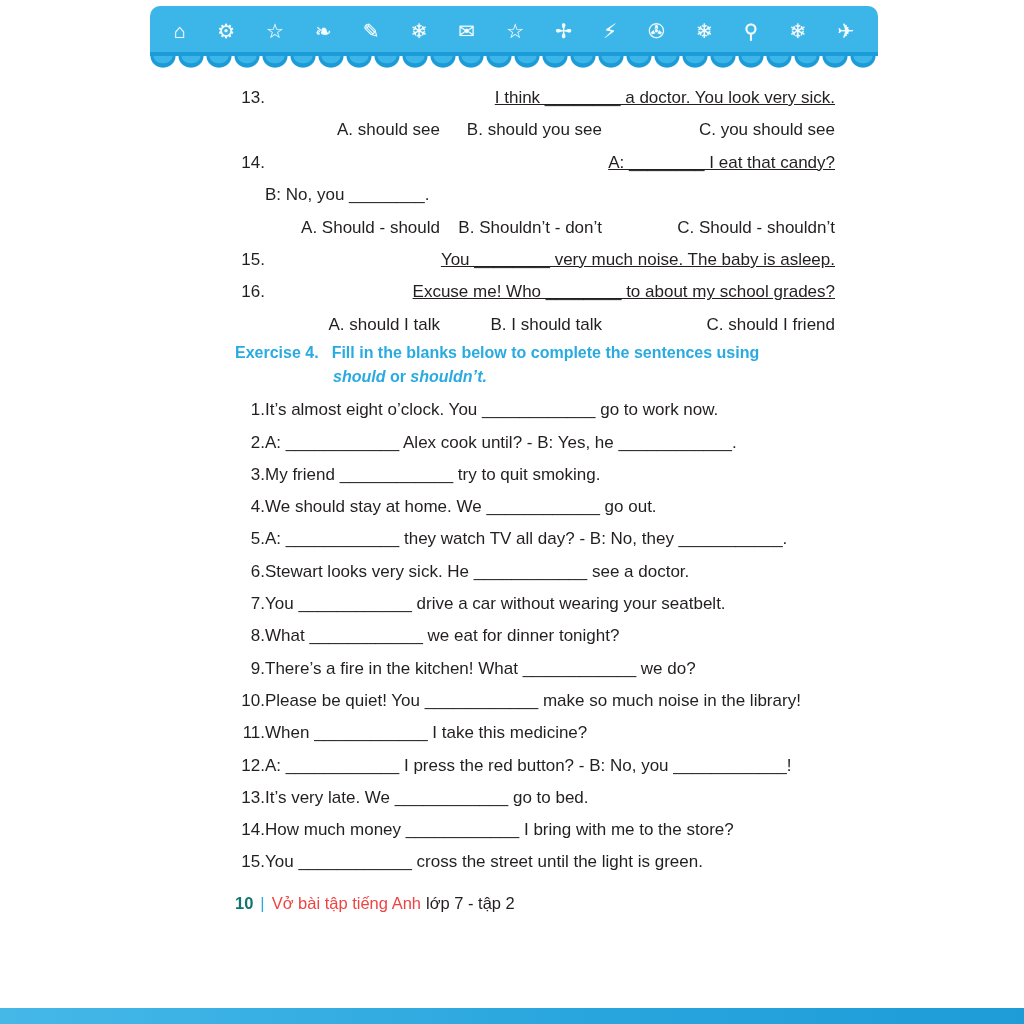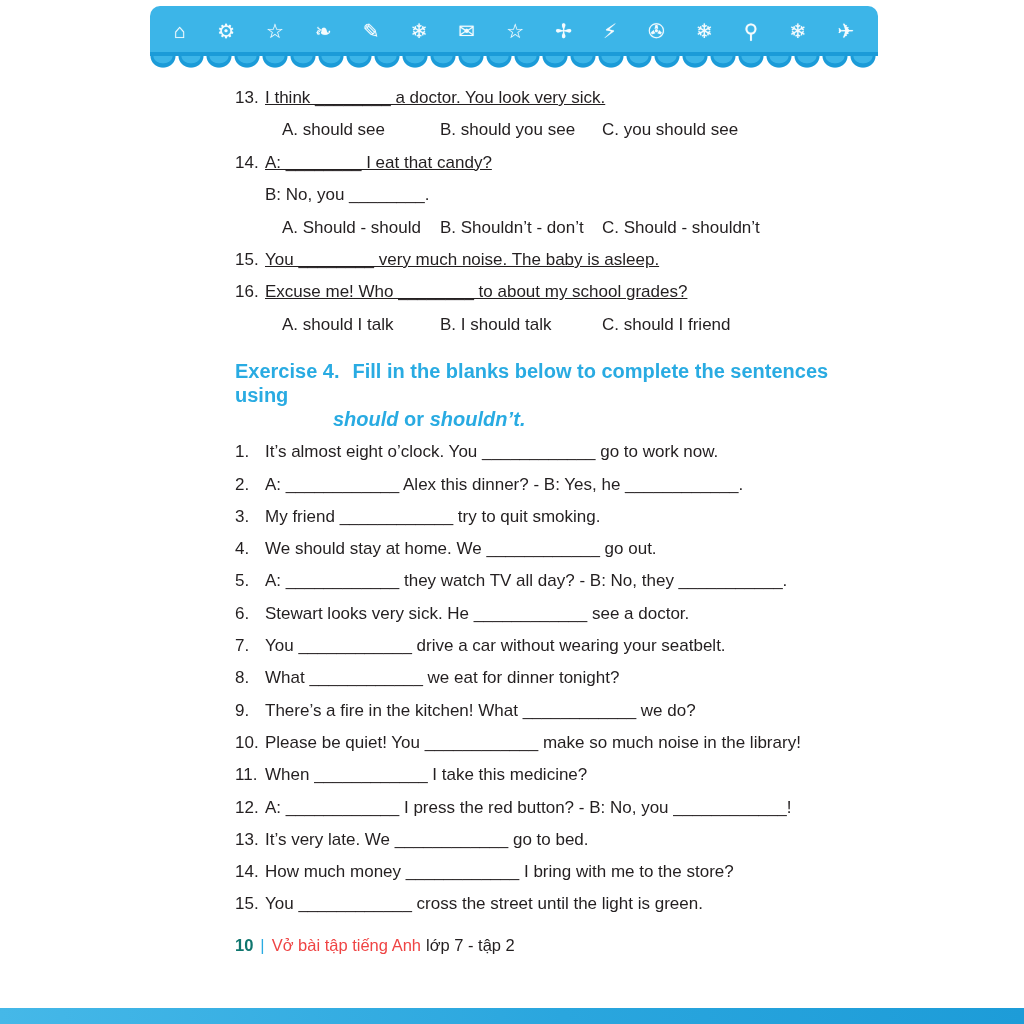--- a/index.html
+++ b/index.html
@@ -30,31 +30,31 @@
   
   .bottom-bar{
     position:absolute;left:0;bottom:0;width:1024px;height:16px;
     background:linear-gradient(90deg,#45b8e8 0%,#2aa6de 55%,#1d9cd8 100%);
   }
   
   .content{
     position:absolute;left:235px;top:82px;width:600px;
     font-size:17px;color:#231f20;
   }
-  .content .line,.content .opts,.fill-row{white-space:nowrap;}
+  .content .line,.content .opts,.fill-row{white-space:nowrap;text-align:right;}
   .mcq .line{display:flex;line-height:32.4px;}
   .num{flex:0 0 30px;width:30px;}
   .qtext{flex:1 1 auto;text-decoration:underline;}
   .cont{margin-left:30px;line-height:32.4px;}
   .opts{display:flex;margin-left:30px;line-height:32.4px;}
   .col-a{flex:0 0 158px;width:158px;margin-left:17px;}
   .col-b{flex:0 0 162px;width:162px;}
   .col-c{flex:1 1 auto;}
   
-  .heading{margin-top:18px;line-height:24px;font-size:20px;font-weight:bold;color:#29abe2;}
+  .heading{line-height:24px;font-size:16px;font-weight:bold;color:#29abe2;}
   .heading .h-label{margin-right:13px;}
   .heading .h-line2{margin-left:98px;}
   .heading .ital{font-style:italic;}
   
   .fill{margin-top:5px;}
   .fill-row{display:flex;line-height:32.3px;}
   
   .footer{margin-top:10px;line-height:28px;font-size:16.5px;white-space:nowrap;}
   .footer .page{font-weight:bold;color:#0f766e;}
   .footer .sep{color:#29abe2;margin:0 7px;}
@@ -143,21 +143,21 @@
     </div>
   </div>
 
   <div class="fill">
     <div class="fill-row">
         <span class="num">1.</span>
         <span>It’s almost eight o’clock. You ____________ go to work now.</span>
       </div>
     <div class="fill-row">
         <span class="num">2.</span>
-        <span>A: ____________ Alex this dinner? - B: Yes, he ____________.</span>
+        <span>A: ____________ Alex cook until? - B: Yes, he ____________.</span>
       </div>
     <div class="fill-row">
         <span class="num">3.</span>
         <span>My friend ____________ try to quit smoking.</span>
       </div>
     <div class="fill-row">
         <span class="num">4.</span>
         <span>We should stay at home. We ____________ go out.</span>
       </div>
     <div class="fill-row">

